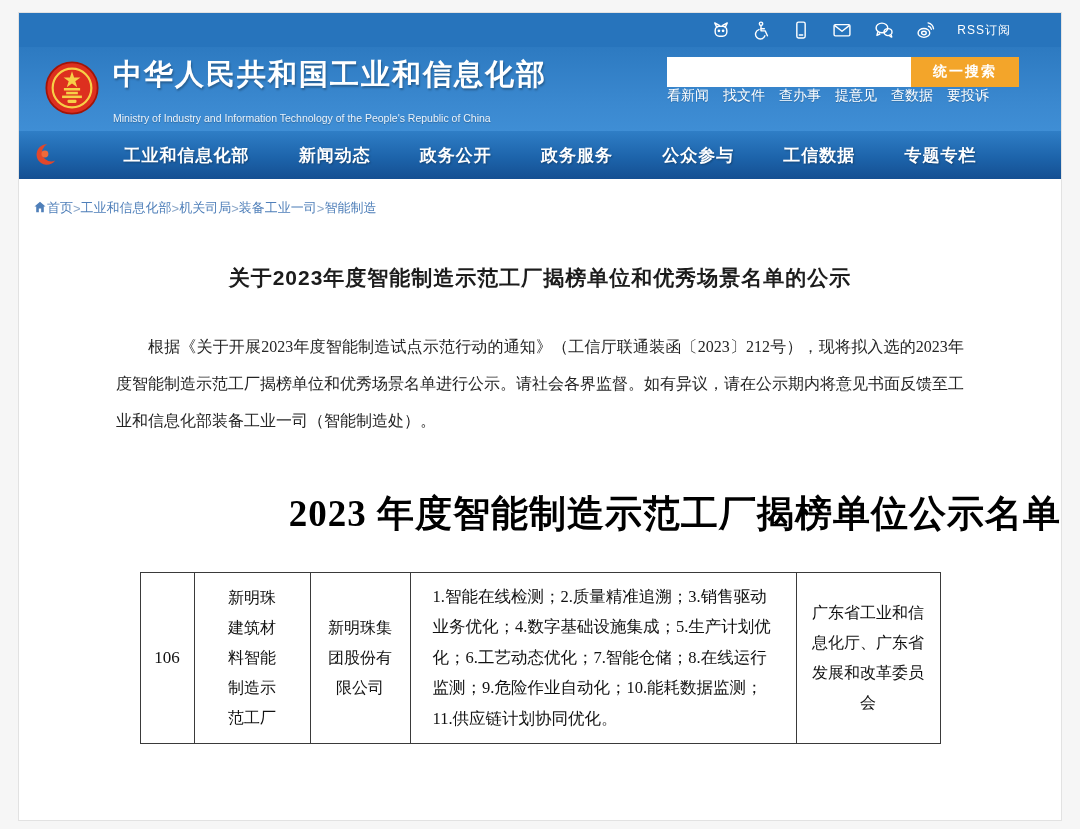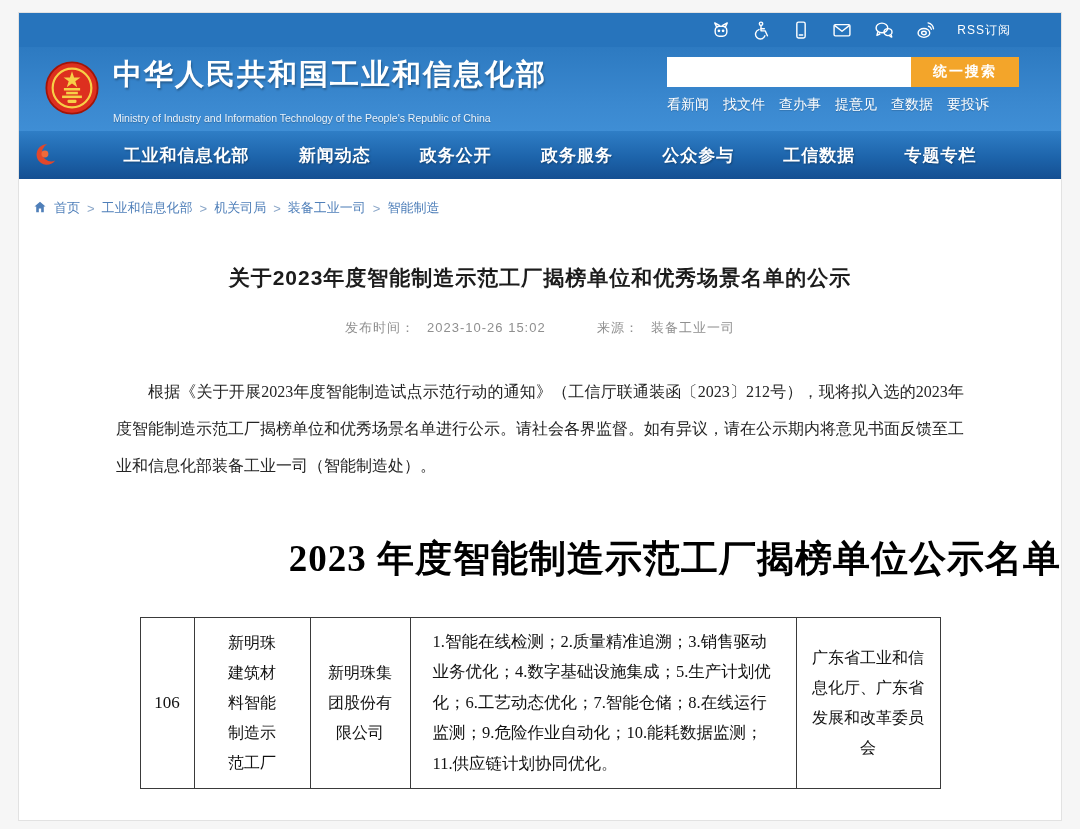--- a/index.html
+++ b/index.html
@@ -15,30 +15,30 @@
   
   .header { position:relative; height:84px; background:linear-gradient(180deg,#2d7ac1 0%,#3b89d0 70%,#3f8ed5 100%); }
   .brand { position:absolute; left:26px; top:8px; display:flex; align-items:center; gap:14px; cursor:pointer; }
   .brand-text .site-title { color:#fff; font-size:29px; font-weight:bold; letter-spacing:2px; text-shadow:1px 2px 2px rgba(0,0,0,.28); }
   .brand-text .site-sub { color:#e9f2fb; font-size:10.5px; margin-top:17px; text-shadow:0 1px 1px rgba(0,0,0,.25); }
 
   .search-area { position:absolute; right:42px; top:10px; width:352px; }
   .search-row { display:flex; height:30px; }
   .search-row input { flex:1; border:none; outline:none; padding:0 8px; font-size:14px; background:#fff; }
   .search-row button { width:108px; background:#f3a52a; color:#fff; border:none; font-size:14px; font-weight:bold; letter-spacing:2px; cursor:pointer; }
-  .quick-links { display:flex; gap:14px; margin-top:9px; }
+  .quick-links { display:flex; gap:14px; }
   .quick-links span { color:#fff; font-size:14px; cursor:pointer; text-shadow:0 1px 1px rgba(0,0,0,.2); }
 
   
   .nav { position:relative; height:48px; background:linear-gradient(180deg,#2f7ec6 0%,#1d64ab 55%,#144f92 100%); display:flex; align-items:center; justify-content:space-around; padding:0 60px 0 80px; }
   .nav-item { color:#fff; font-size:17px; font-weight:bold; letter-spacing:1px; cursor:pointer; text-shadow:1px 1px 2px rgba(0,0,0,.3); white-space:nowrap; }
   .nav-logo { position:absolute; left:14px; top:10px; }
 
   
-  .breadcrumb { display:flex; align-items:center; gap:7px; margin:20px 0 0 14px; font-size:13px; color:#7d9cc3; }
+  .breadcrumb { display:flex; align-items:center; margin:20px 0 0 14px; font-size:13px; color:#7d9cc3; }
   .crumb { color:#4f7fb9; cursor:pointer; white-space:nowrap; }
   .crumb-sep { color:#8aa6c8; }
 
   
   .article-title { text-align:center; margin-top:47px; font-size:21px; font-weight:bold; color:#1c1c1c; letter-spacing:1px; }
   .meta { text-align:center; margin-top:27px; font-size:13px; color:#8f8f8f; letter-spacing:1px; }
   .meta span { margin:0 6px; }
   .paragraph { margin:36px 97px 0 97px; font-size:16px; line-height:37px; color:#242424; text-indent:2em; text-align:justify; font-family:"Liberation Serif","DejaVu Serif",serif; }
   .list-title { margin-top:50px; text-align:right; font-size:37px; font-weight:bold; color:#000; letter-spacing:1px; font-family:"Liberation Serif","DejaVu Serif",serif; }
 
@@ -170,25 +170,20 @@
       <span class="crumb-sep">&gt;</span>
       <span class="crumb">机关司局</span>
       <span class="crumb-sep">&gt;</span>
       <span class="crumb">装备工业一司</span>
       <span class="crumb-sep">&gt;</span>
       <span class="crumb">智能制造</span>
     </div>
 
     <div class="article-title">关于2023年度智能制造示范工厂揭榜单位和优秀场景名单的公示</div>
 
-    <div class="meta">
-      <span>发布时间：</span><span>2023-10-26 15:02</span>
-      <span style="display:inline-block;width:18px;"></span>
-      <span>来源：</span><span>装备工业一司</span>
-    </div>
 
     <div class="paragraph">根据《关于开展2023年度智能制造试点示范行动的通知》（工信厅联通装函〔2023〕212号），现将拟入选的2023年度智能制造示范工厂揭榜单位和优秀场景名单进行公示。请社会各界监督。如有异议，请在公示期内将意见书面反馈至工业和信息化部装备工业一司（智能制造处）。</div>
 
     <div class="list-title">2023 年度智能制造示范工厂揭榜单位公示名单</div>
 
     <table class="notice">
       <tbody>
         <tr>
           <td class="c-no">106</td>
           <td class="c-factory">新明珠建筑材料智能制造示范工厂</td>

